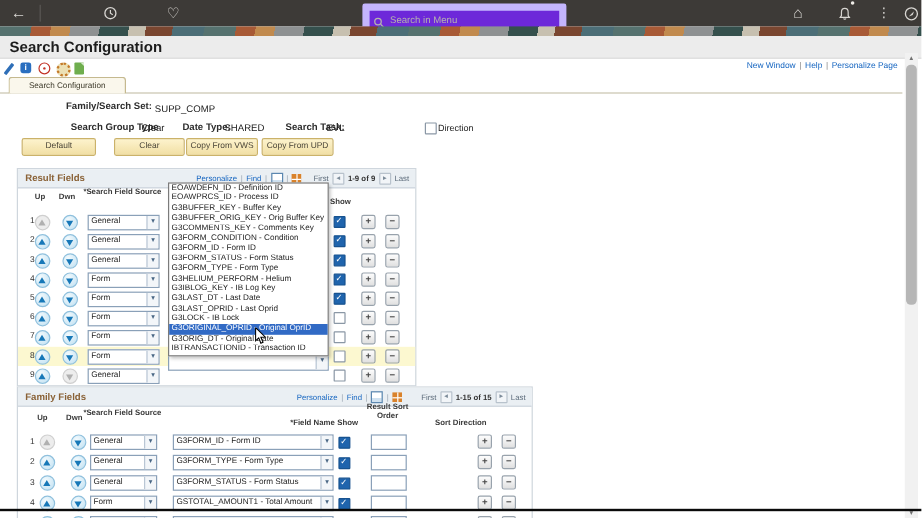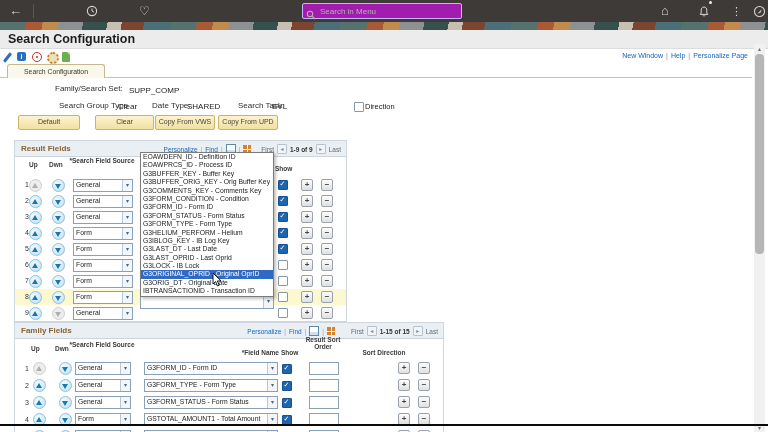--- a/index.html
+++ b/index.html
@@ -2,21 +2,21 @@
 <html><head>
 <meta charset="utf-8">
 <style>
   html,body{margin:0;padding:0;width:768px;height:432px;overflow:hidden;
     font-family:"Liberation Sans","DejaVu Sans",sans-serif;background:#fff;position:relative}
   .abs{position:absolute}
   
   .topbar{position:absolute;left:0;top:0;width:768px;height:22px;background:#3d3a37;color:#d8d6d2}
   .tb-ic{position:absolute;top:3px;height:16px;display:flex;align-items:center;color:#d8d6d2;font-size:13px;line-height:16px;cursor:pointer}
   .tb-div{position:absolute;left:33px;top:4px;width:1px;height:14px;background:#5a5855}
-  .tb-search{position:absolute;left:302px;top:3px;width:158px;height:14px;background:#a21caf;border:1px solid #c4b5fd;border-radius:2px}
+  .tb-search{position:absolute;left:302px;top:3px;width:158px;height:14px;background:#6d28d9;border:6px solid #c4b5fd;border-radius:2px}
   .tb-search input{position:absolute;left:15px;top:0;width:138px;height:13px;background:transparent;border:none;color:#cfcdc9;font-size:8px;font-family:inherit;outline:none}
   .tb-search input::placeholder{color:#b5b2ae}
   .mag{position:absolute;left:3px;top:2px}
   .belldot{position:absolute;right:-2px;top:-2px;width:3px;height:3px;border-radius:50%;background:#efece8}
   
   .banner{position:absolute;left:0;top:22px;width:768px;height:8px;
     background:repeating-linear-gradient(100deg,#56726f 0 26px,#a85a36 26px 42px,#c18a4e 42px 58px,#8e9192 58px 82px,#35504d 82px 106px,#c7c0b0 106px 120px,#7a4630 120px 142px,#4c6e77 142px 168px)}
   
   .titleband{position:absolute;left:0;top:30px;width:768px;height:18px;background:#ececec;border-bottom:1px solid #dddddd}
   .pgtitle{position:absolute;left:8px;top:2px;font-size:12.5px;font-weight:bold;color:#1c1c1c}
@@ -29,21 +29,21 @@
   .i-gear{left:47px;width:8px;height:8px;border:2px dotted #c47a28;border-radius:50%;background:#ece0b4}
   .i-doc{left:62px;width:8px;height:10px;background:#6fae4e;border-radius:1px}
   .i-doc::after{content:"";position:absolute;right:0;top:0;border-left:3px solid transparent;border-top:3px solid #d9ecd0}
   .hlinks{position:absolute;right:20px;top:52px;font-size:7px;color:#1565c0;white-space:nowrap}
   .hlinks .sep{color:#8a8a8a;margin:0 3px}
   .hlinks span[data-interactable="true"]{cursor:pointer}
   
   .tab{position:absolute;left:7px;top:64px;width:96px;height:13px;background:#faf7ec;border:1px solid #c5b98f;border-bottom:none;border-radius:3px 3px 0 0;font-size:6.8px;color:#3d3a2a;text-align:center;line-height:13px;z-index:2}
   .tabline{position:absolute;left:0px;top:77px;width:752px;height:1px;background:#c9c3ae;z-index:1}
   
-  .flbl{position:absolute;font-size:8px;font-weight:normal;color:#2d2d2d;white-space:nowrap}
+  .flbl{position:absolute;font-size:8px;font-weight:bold;color:#2d2d2d;white-space:nowrap}
   .fval{position:absolute;font-size:8px;color:#222;white-space:nowrap}
   .btn{position:absolute;top:115px;height:13px;background:linear-gradient(#fdf3cd,#f1dfa4);border:1px solid #cbb269;border-radius:2px;font-size:7px;color:#4a4538;text-align:center;line-height:12px;cursor:pointer}
   
   .cb{position:absolute;width:8px;height:8px;border:1px solid #8a97a5;background:#fff;border-radius:1px;cursor:pointer}
   .cb[data-checked="true"]{background:#1f64ad;border-color:#17528f}
   .cb[data-checked="true"]::after{content:"✓";position:absolute;left:0.5px;top:-1px;color:#fff;font-size:7px;font-weight:bold}
   
   .gbox{position:absolute;background:#fff;border:1px solid #cfd6dd}
   .band{position:absolute;left:0;top:0;right:0;height:15px;background:#eaeff3;border-bottom:1px solid #ccd4dc}
   .bandtitle{position:absolute;left:6px;top:3px;font-size:8px;font-weight:bold;color:#8a6237}

